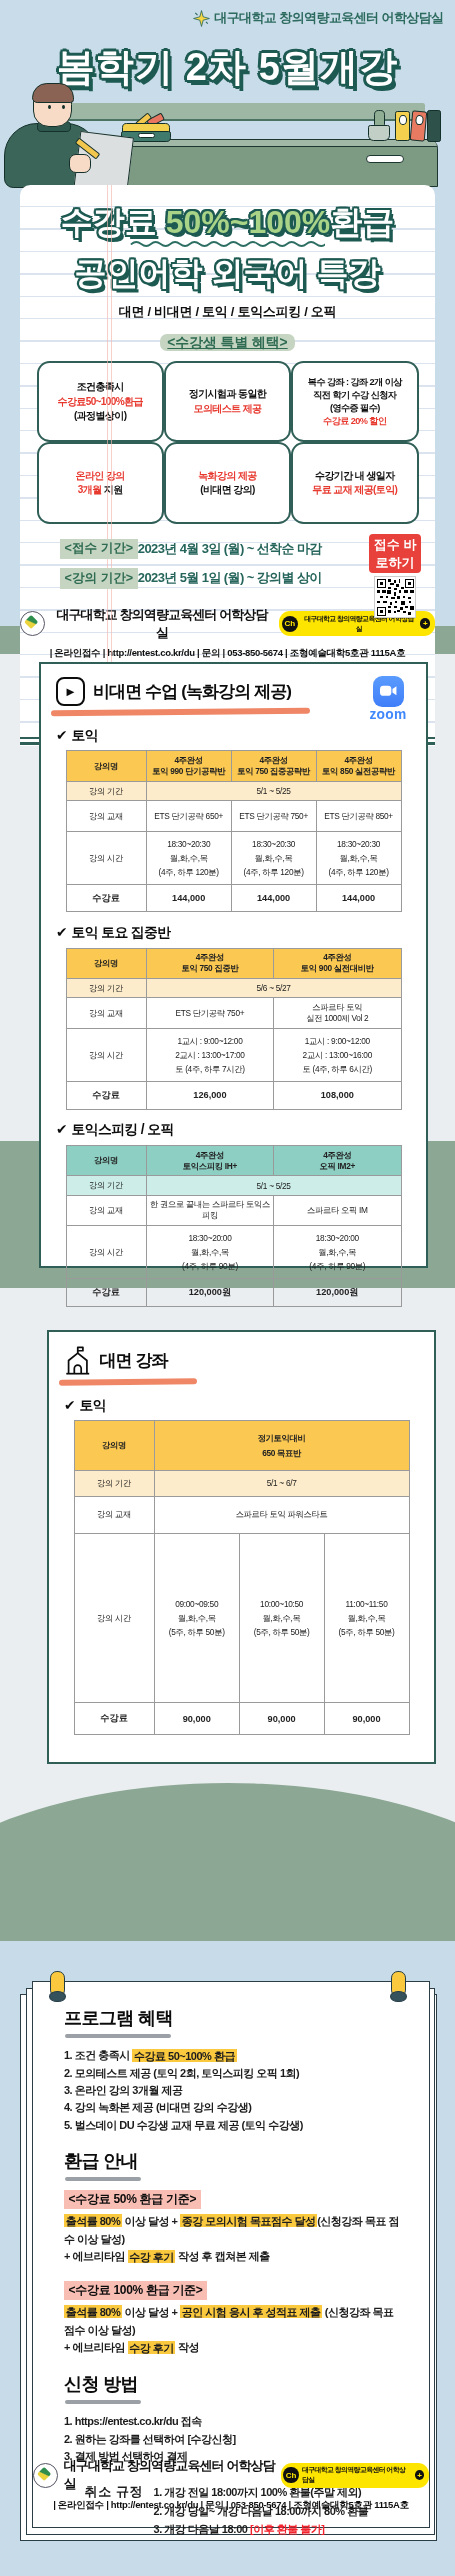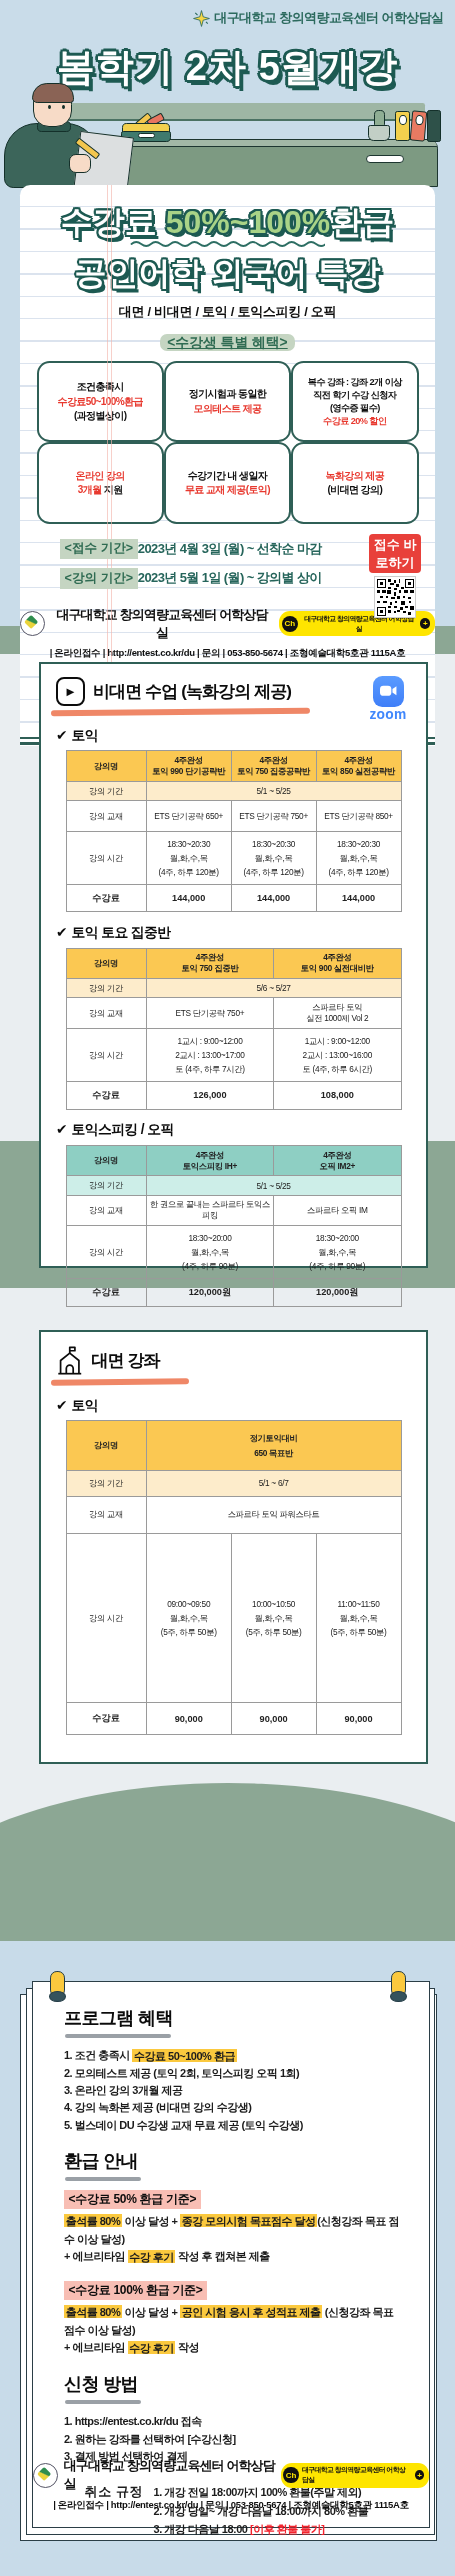--- a/index.html
+++ b/index.html
@@ -70,21 +70,21 @@
   .logo-circle::after{content:'';position:absolute;left:5.2px;top:5.2px;width:10.3px;height:10.3px;background:linear-gradient(160deg,#2f8d4e 45%,#ead33c 55%);transform:rotate(45deg);border-radius:1.7px;}
   .org-name{font-size:13px;font-weight:bold;color:#101010;letter-spacing:-0.9px;}
   .kakao-badge{display:flex;align-items:center;gap:3.4px;background:#fee500;border-radius:11px;padding:2.3px 4.6px 2.3px 2.9px;}
   .kakao-ch{width:16px;height:16px;border-radius:50%;background:#111;color:#fee500;font-weight:bold;font-size:8px;display:flex;align-items:center;justify-content:center;}
   .kakao-label{font-size:6.9px;font-weight:bold;color:#111;letter-spacing:-0.6px;}
   .kakao-plus{width:10.3px;height:10.3px;border-radius:50%;background:#111;color:#fee500;display:flex;align-items:center;justify-content:center;font-size:8px;font-weight:bold;}
   .contact{margin-top:5.7px;text-align:center;font-size:9.5px;font-weight:bold;color:#101010;letter-spacing:-0.3px;}
   
   .card{background:#fff;border:2.3px solid #2f5f56;}
   .card2{left:39px;top:662px;width:385px;height:602px;}
-  .card3{left:39px;top:1330px;width:385px;height:430px;}
+  .card3{left:47px;top:1330px;width:385px;height:430px;}
   .sec-head{display:flex;align-items:center;gap:8px;margin:12.6px 0 0 15px;}
   .play-icon{width:25px;height:25px;border:2.3px solid #0c0c0c;border-radius:8px;display:flex;align-items:center;justify-content:center;font-size:10.3px;color:#0c0c0c;flex:0 0 auto;}
   .sec-title{font-size:17px;font-weight:bold;color:#0c0c0c;letter-spacing:-0.9px;}
   .brush{margin:3.4px 0 0 10.3px;width:259px;height:6.3px;background:#ef8767;border-radius:3.4px;transform:rotate(-0.6deg);}
   .brush.short{width:138px;}
   .zoom-box{position:absolute;top:11.5px;right:17px;width:42px;text-align:center;}
   .zoom-icon{width:31px;height:31px;margin:0 auto;background:linear-gradient(180deg,#5a9bff,#3f7ef8);border-radius:9.2px;display:flex;align-items:center;justify-content:center;}
   .zoom-text{margin-top:0.6px;color:#4087fc;font-weight:bold;font-size:13.8px;letter-spacing:0.3px;}
   .check-head{margin:11.5px 0 0 15px;font-size:13.8px;font-weight:bold;color:#0c0c0c;letter-spacing:-0.6px;}
   .check-head .chk{margin-right:4.6px;}
@@ -212,26 +212,26 @@
       <div>복수 강좌 : 강좌 2개 이상</div>
       <div>직전 학기 수강 신청자</div>
       <div>(영수증 필수)</div>
       <div class="r">수강료 20% 할인</div>
     </div>
     <div class="bbox">
       <div class="r">온라인 강의</div>
       <div><span class="r">3개월</span><span> 지원</span></div>
     </div>
     <div class="bbox">
+      <div class="r">녹화강의 제공</div>
+      <div>(비대면 강의)</div>
+    </div>
+    <div class="bbox">
       <div>수강기간 내 생일자</div>
       <div class="r">무료 교재 제공(토익)</div>
-    </div>
-    <div class="bbox">
-      <div class="r">녹화강의 제공</div>
-      <div>(비대면 강의)</div>
     </div>
   </div>
 
   <div class="dates">
     <div class="date-row">
       <span class="date-label">&lt;접수 기간&gt;</span>
       <span class="date-value">2023년 4월 3일 (월) ~ 선착순 마감</span>
     </div>
     <div class="date-row">
       <span class="date-label">&lt;강의 기간&gt;</span>

